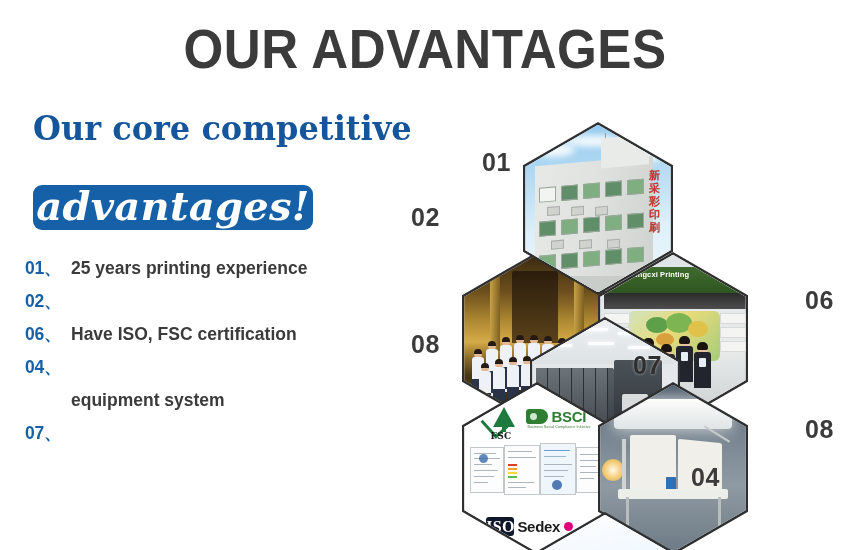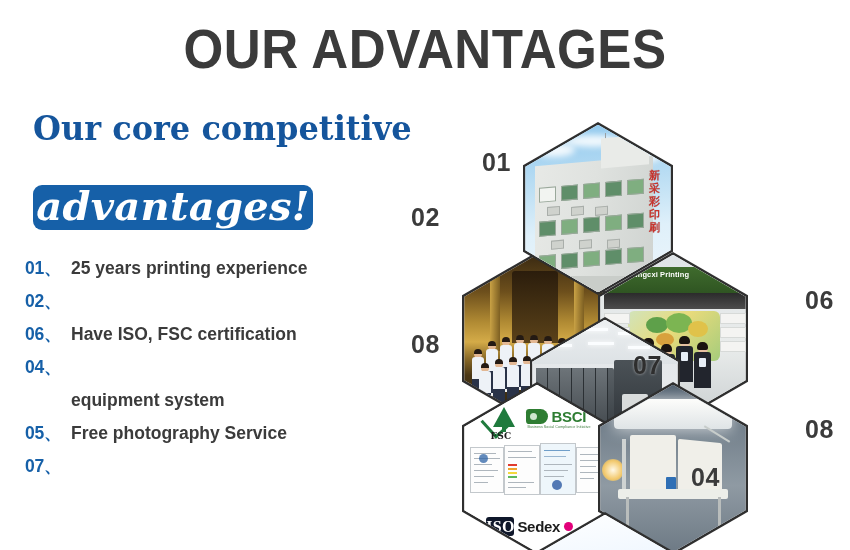--- a/index.html
+++ b/index.html
@@ -217,24 +217,20 @@
         <span class="adv-text">Have ISO, FSC certification</span>
       </div>
       <div class="adv-item">
         <span class="adv-num">04、</span>
       </div>
       <div class="adv-item cont">
         <span class="adv-num">04、</span>
         <span class="adv-text">equipment system</span>
       </div>
       <div class="adv-item">
-        <span class="adv-num">05、</span>
-        <span class="adv-text">Free photography Service</span>
-      </div>
-      <div class="adv-item">
         <span class="adv-num">07、</span>
       </div>
     </div>
   </div>
 
   <div class="hex-cluster">
 
     <div class="hex hex-02">
       <div class="hex-inner">
         <div class="scene">

